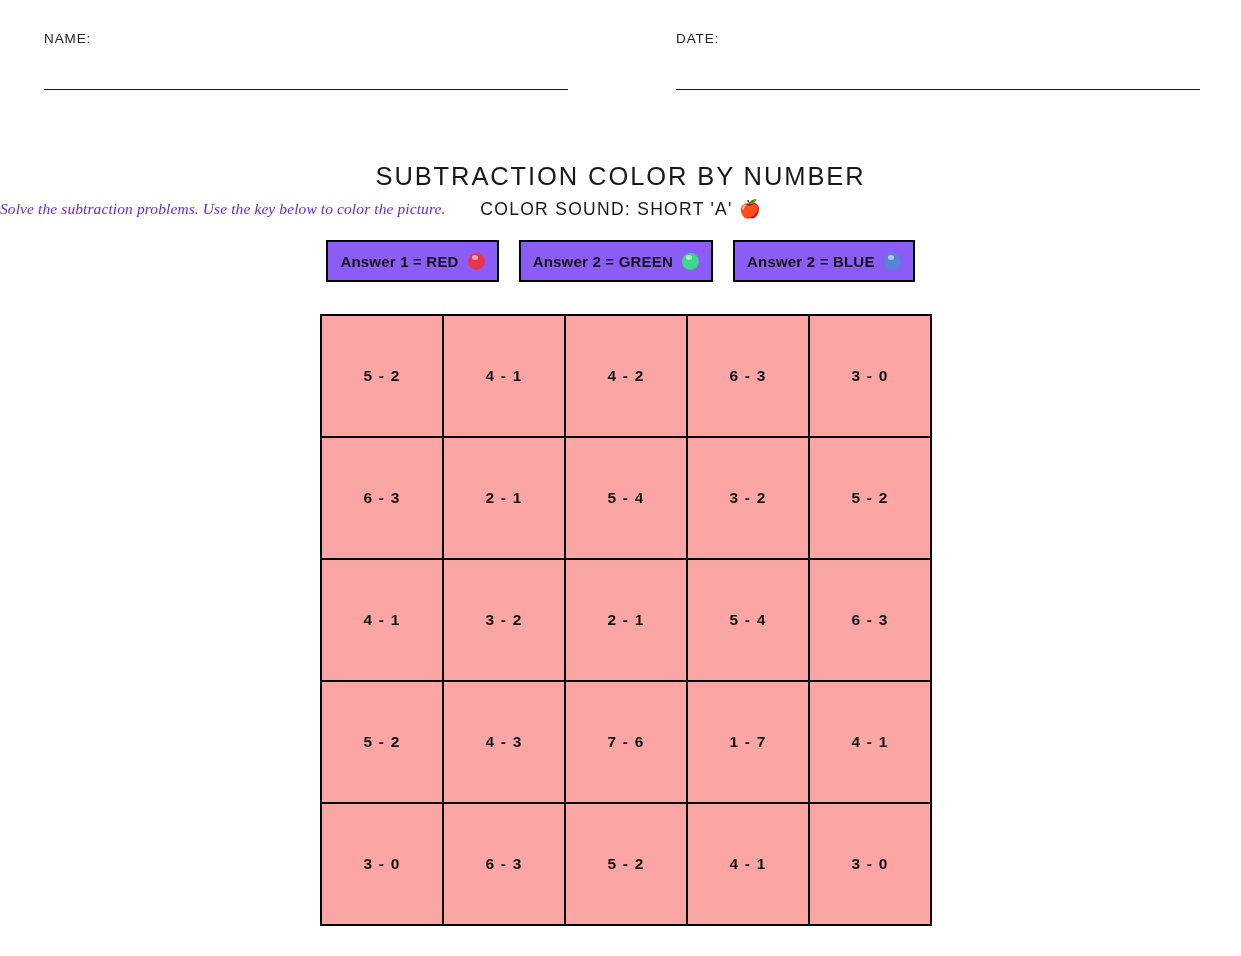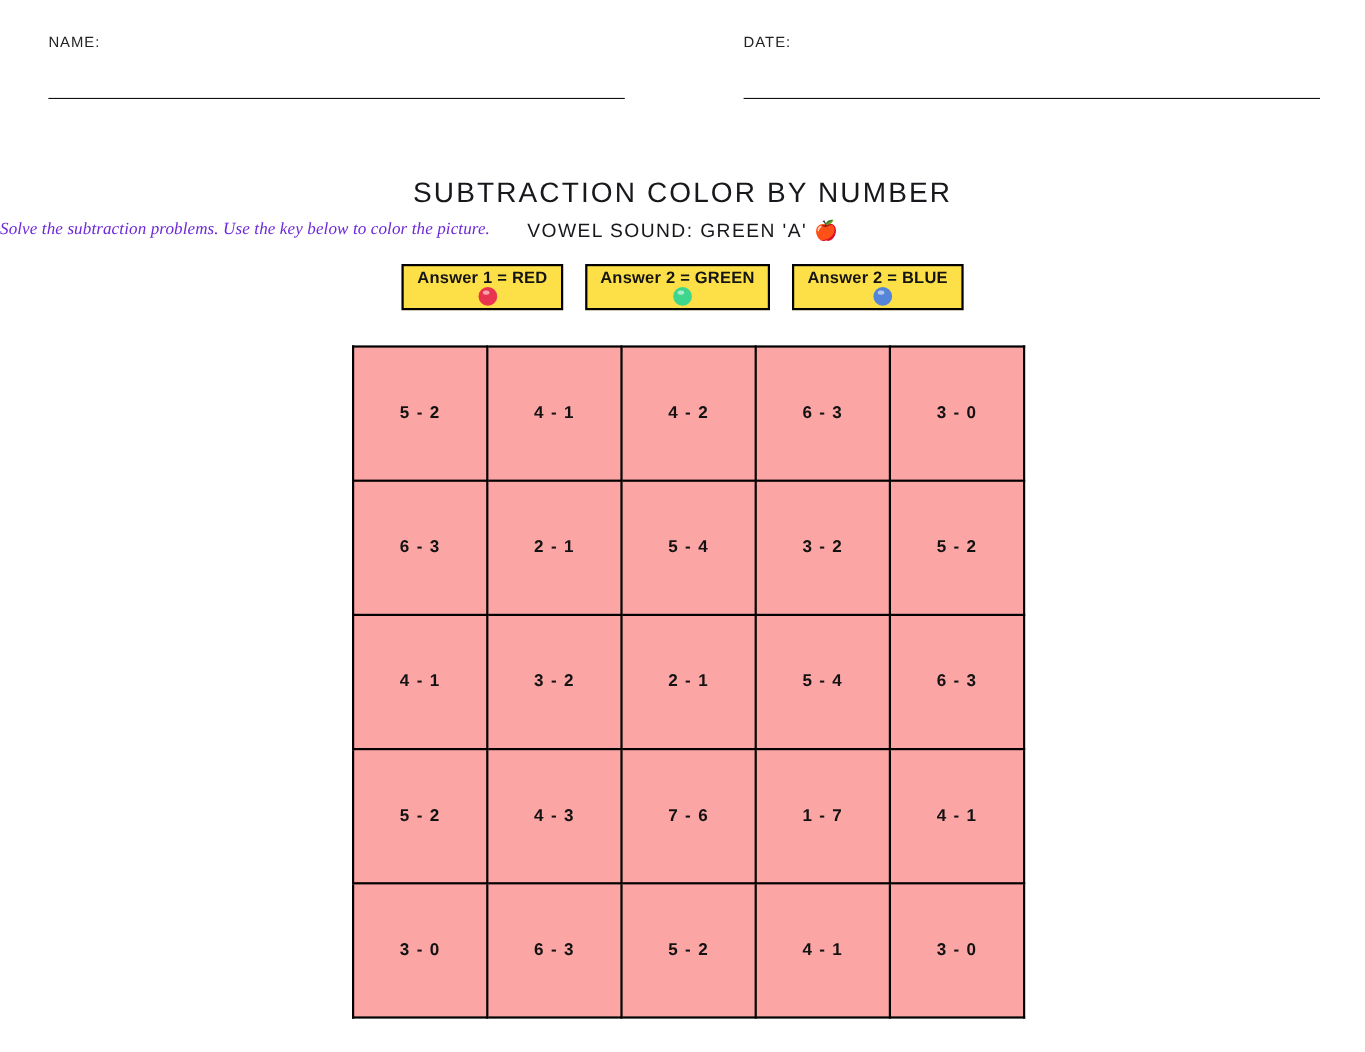--- a/index.html
+++ b/index.html
@@ -102,29 +102,28 @@
     left: 0;
     width: 1241px;
     height: 46px;
     display: flex;
     justify-content: center;
     align-items: flex-start;
     gap: 20px;
   }
   .key-box {
     border: 2.2px solid #000000;
-    background: #fde047;
+    background: #8b5cf6;
     height: 42px;
     box-sizing: border-box;
     display: flex;
     align-items: center;
     justify-content: center;
     padding: 0 12px;
     white-space: nowrap;
-    flex-direction: column;
   }
   .key-text {
     font-family: "Liberation Sans", sans-serif;
     font-size: 15px;
     font-weight: bold;
     color: #141414;
     letter-spacing: 0.2px;
   }
   .key-dot {
     display: inline-block;
@@ -184,21 +183,21 @@
   </div>
   <div class="field field-date">
     <span class="field-label">DATE:</span>
     <span class="field-line"></span>
   </div>
 </div>
 
 <div class="title-block">
   <h1 class="main-title">SUBTRACTION COLOR BY NUMBER</h1>
   <h2 class="sub-title">
-    <span>VOWEL SOUND: GREEN 'A'</span>
+    <span>COLOR SOUND: SHORT 'A'</span>
     <span class="emoji">🍎</span>
   </h2>
 </div>
 
 <div class="instructions">Solve the subtraction problems. Use the key below to color the picture.</div>
 
 <div class="key-row">
   <div class="key-box">
     <span class="key-text">Answer 1 = RED</span>
     <span class="key-dot" style="background: rgb(232, 52, 78);"></span>

